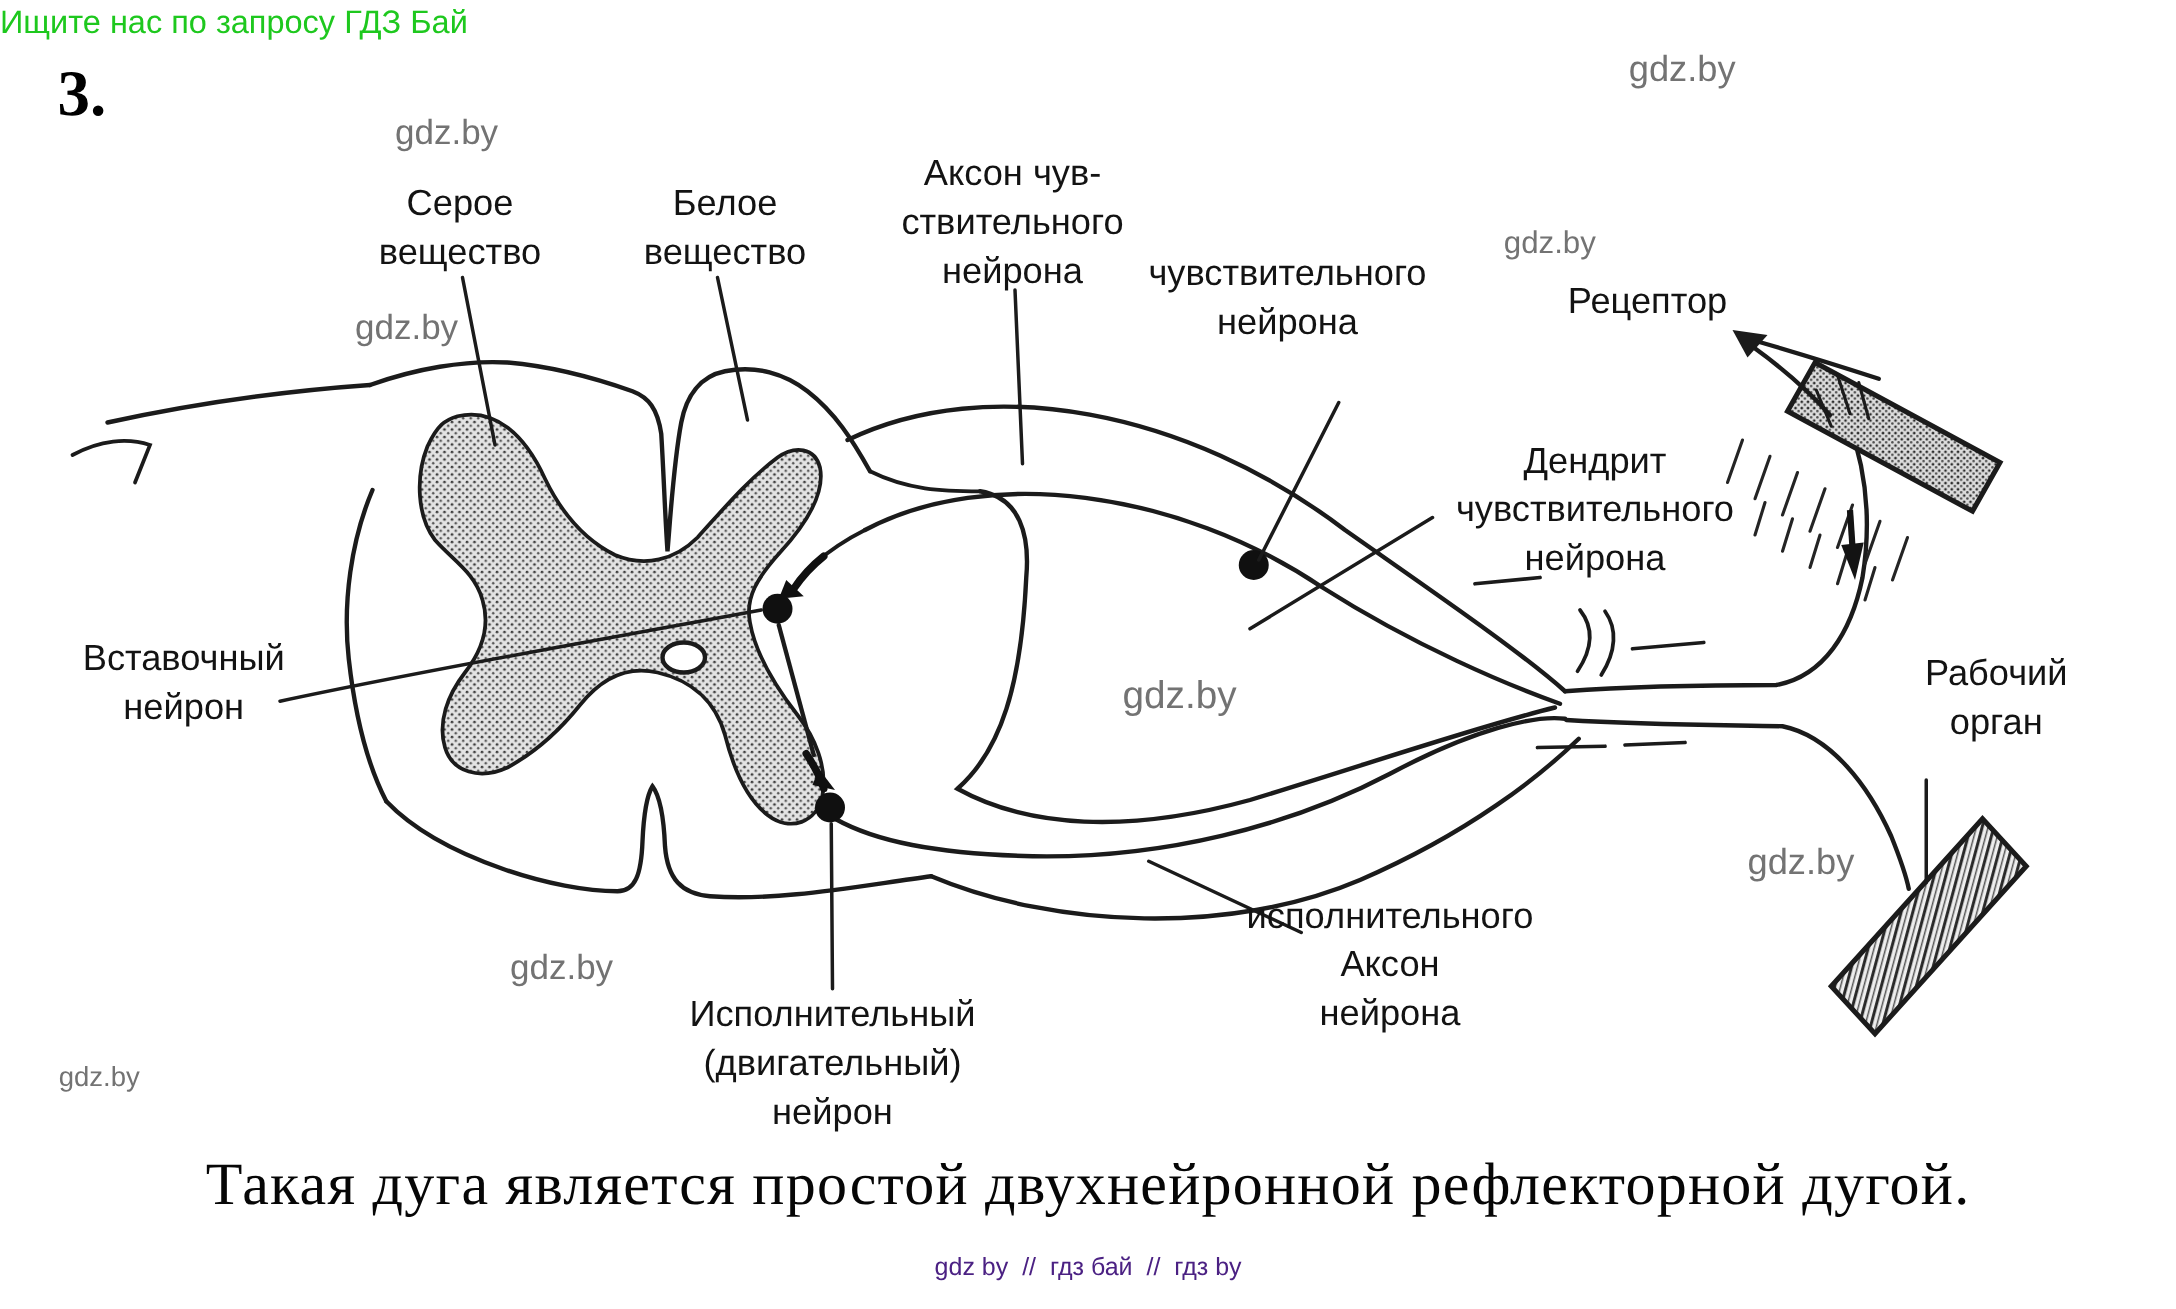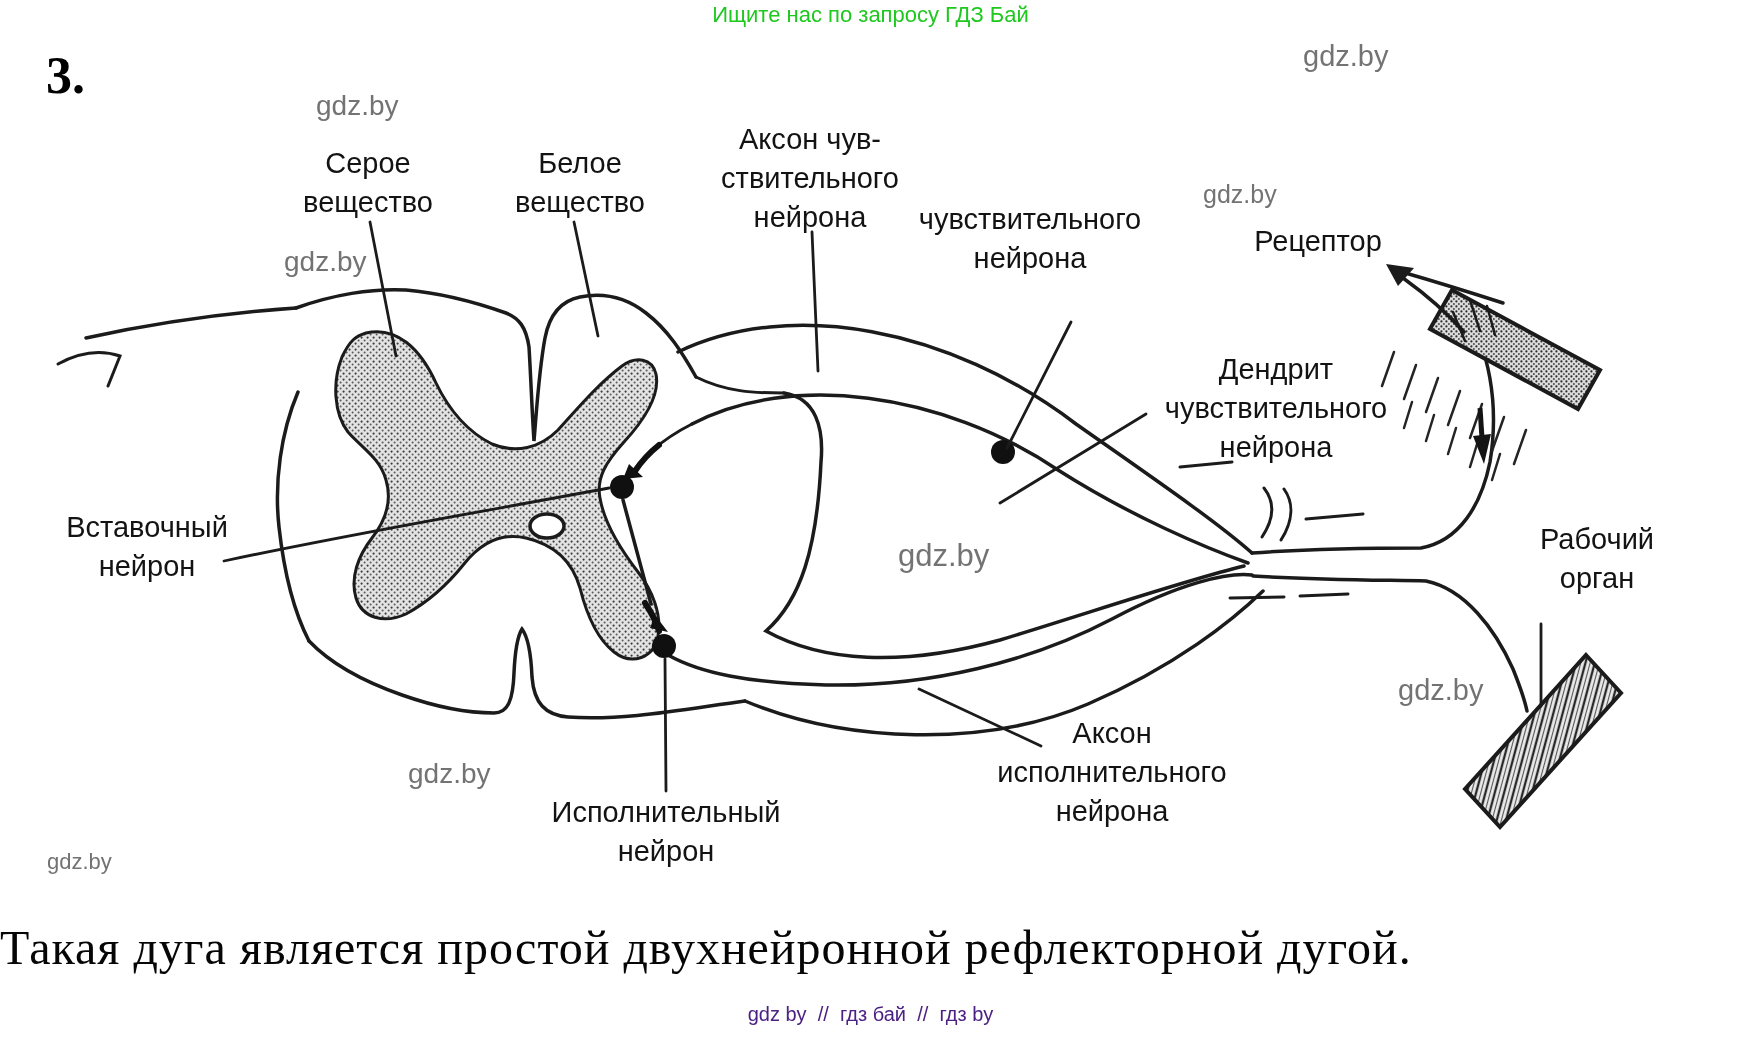--- a/index.html
+++ b/index.html
@@ -1,26 +1,26 @@
 <!DOCTYPE html>
 <html><head>
 <meta charset="utf-8">
 <style>
   html,body{margin:0;padding:0;background:#fff;}
   .page{position:relative;width:1741px;height:1047px;background:#ffffff;overflow:hidden;
         font-family:"Liberation Sans",sans-serif;color:#141414;}
-  .promo{position:absolute;left:0;top:2px;width:100%;text-align:center;
-         font-size:22px;color:#1ec81e;}
+  .promo{position:absolute;left:0;top:2px;width:100%;
+         font-size:26px;color:#1ec81e;}
   .itemnum{position:absolute;left:46px;top:46px;font-family:"Liberation Serif",serif;
            font-weight:bold;font-size:52px;color:#000;}
   .wm{position:absolute;font-size:28px;color:#737373;white-space:nowrap;}
   .lbl{position:absolute;transform:translateX(-50%);text-align:center;
        font-size:29px;line-height:39px;color:#131313;white-space:nowrap;}
   .lbl span{display:block;}
-  .caption{position:absolute;left:0;top:920px;width:100%;text-align:left;
+  .caption{position:absolute;left:0;top:920px;width:100%;text-align:center;
            font-family:"Liberation Serif",serif;font-size:48px;letter-spacing:1px;color:#060606;}
   .footer{position:absolute;left:0;top:1003px;width:100%;text-align:center;
           font-size:20px;color:#4b2183;white-space:pre;}
   svg.art{position:absolute;left:0;top:0;}
 </style>
 </head>
 <body>
 
 <div class="page">
 
@@ -180,26 +180,27 @@
   </div>
   <div class="lbl" style="left:147px;top:508px">
     <span>Вставочный</span>
     <span>нейрон</span>
   </div>
   <div class="lbl" style="left:1597px;top:520px">
     <span>Рабочий</span>
     <span>орган</span>
   </div>
   <div class="lbl" style="left:1112px;top:714px">
+    <span>исполнительного</span>
     <span>Аксон</span>
-    <span>исполнительного</span>
     <span>нейрона</span>
   </div>
   <div class="lbl" style="left:666px;top:793px">
     <span>Исполнительный</span>
+    <span>(двигательный)</span>
     <span>нейрон</span>
   </div>
 
   <div class="wm" style="left:316px;top:90px">gdz.by</div>
   <div class="wm" style="left:284px;top:246px">gdz.by</div>
   <div class="wm" style="left:1203px;top:180px;font-size:25px">gdz.by</div>
   <div class="wm" style="left:898px;top:538px;font-size:31px">gdz.by</div>
   <div class="wm" style="left:1398px;top:674px;font-size:29px">gdz.by</div>
   <div class="wm" style="left:408px;top:758px">gdz.by</div>
   <div class="wm" style="left:47px;top:849px;font-size:22px">gdz.by</div>

